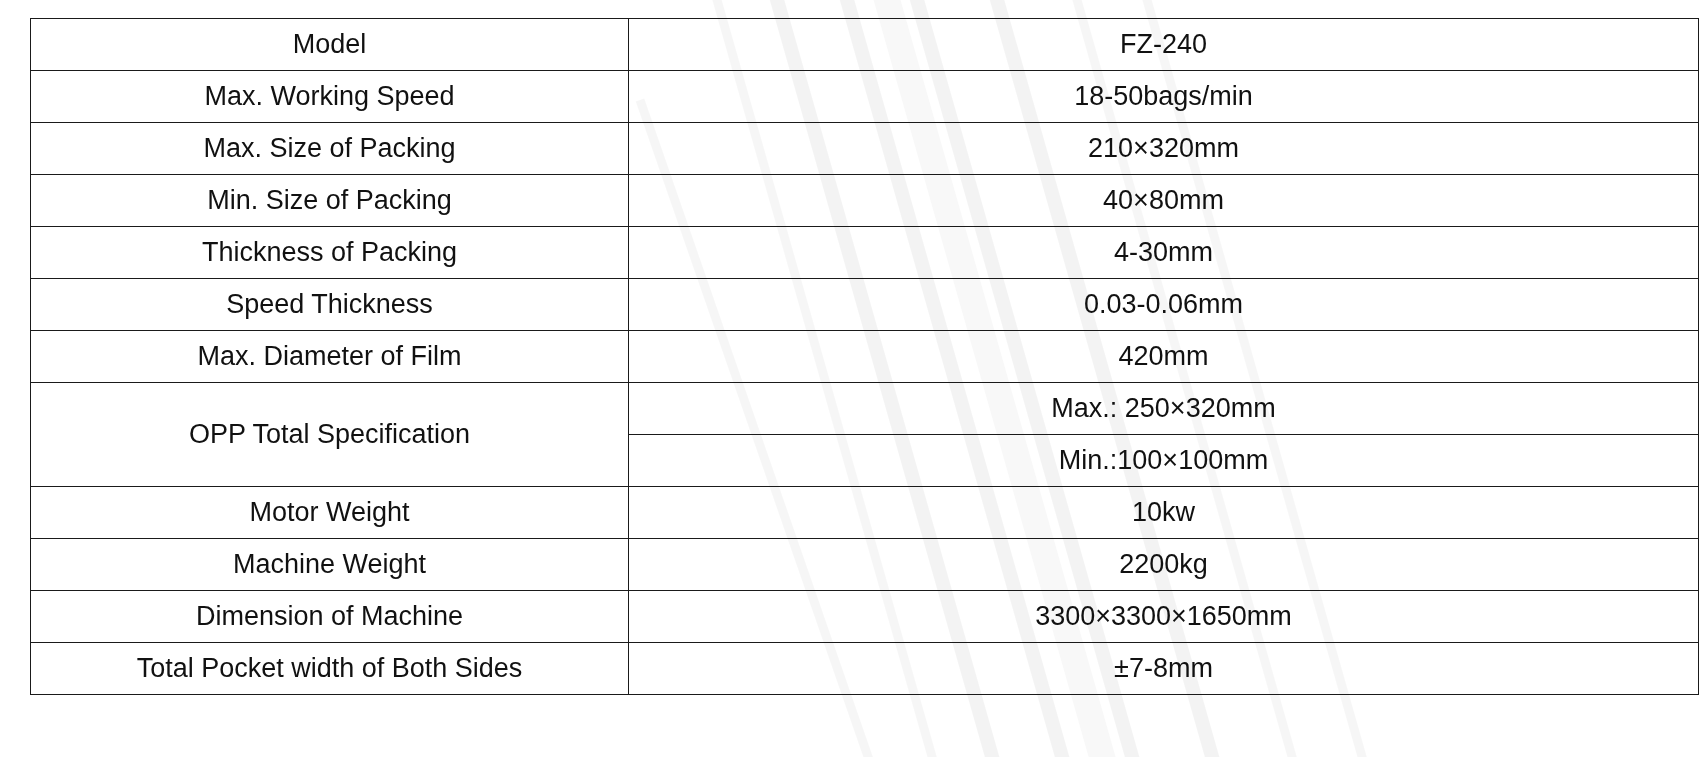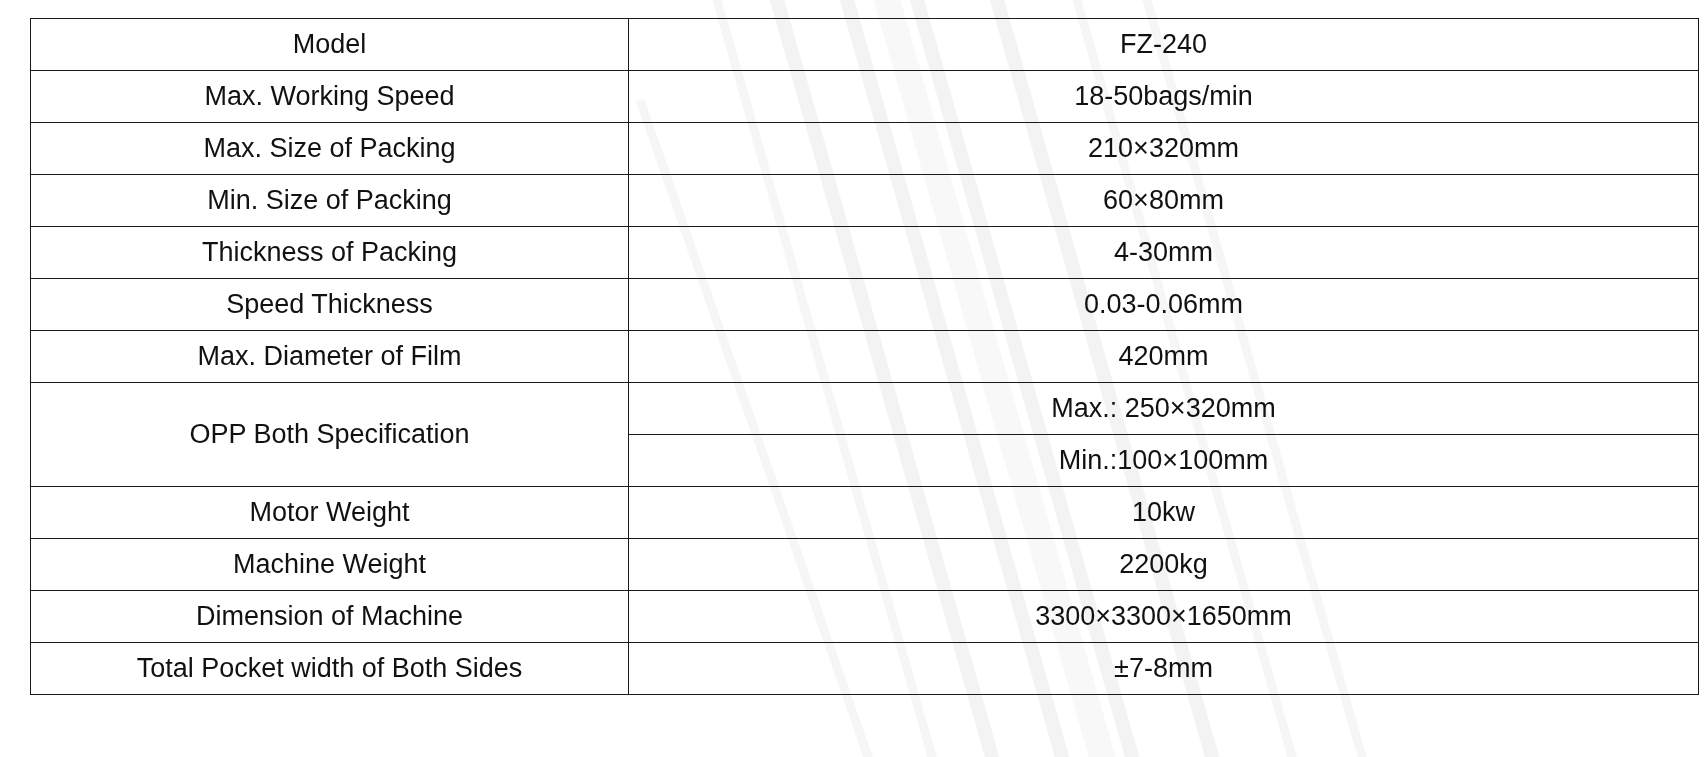--- a/index.html
+++ b/index.html
@@ -95,36 +95,36 @@
       <tr>
         <td class="label-cell">Max. Working Speed</td>
         <td class="value-cell">18-50bags/min</td>
       </tr>
       <tr>
         <td class="label-cell">Max. Size of Packing</td>
         <td class="value-cell">210×320mm</td>
       </tr>
       <tr>
         <td class="label-cell">Min. Size of Packing</td>
-        <td class="value-cell">60×80mm</td>
+        <td class="value-cell">40×80mm</td>
       </tr>
       <tr>
         <td class="label-cell">Thickness of Packing</td>
         <td class="value-cell">4-30mm</td>
       </tr>
       <tr>
         <td class="label-cell">Speed Thickness</td>
         <td class="value-cell">0.03-0.06mm</td>
       </tr>
       <tr>
         <td class="label-cell">Max. Diameter of Film</td>
         <td class="value-cell">420mm</td>
       </tr>
       <tr>
-        <td class="merged-label" rowspan="2">OPP Both Specification</td>
+        <td class="merged-label" rowspan="2">OPP Total Specification</td>
         <td class="value-cell">Max.: 250×320mm</td>
       </tr>
       <tr>
         <td class="value-cell">Min.:100×100mm</td>
       </tr>
       <tr>
         <td class="label-cell">Motor Weight</td>
         <td class="value-cell">10kw</td>
       </tr>
       <tr>

